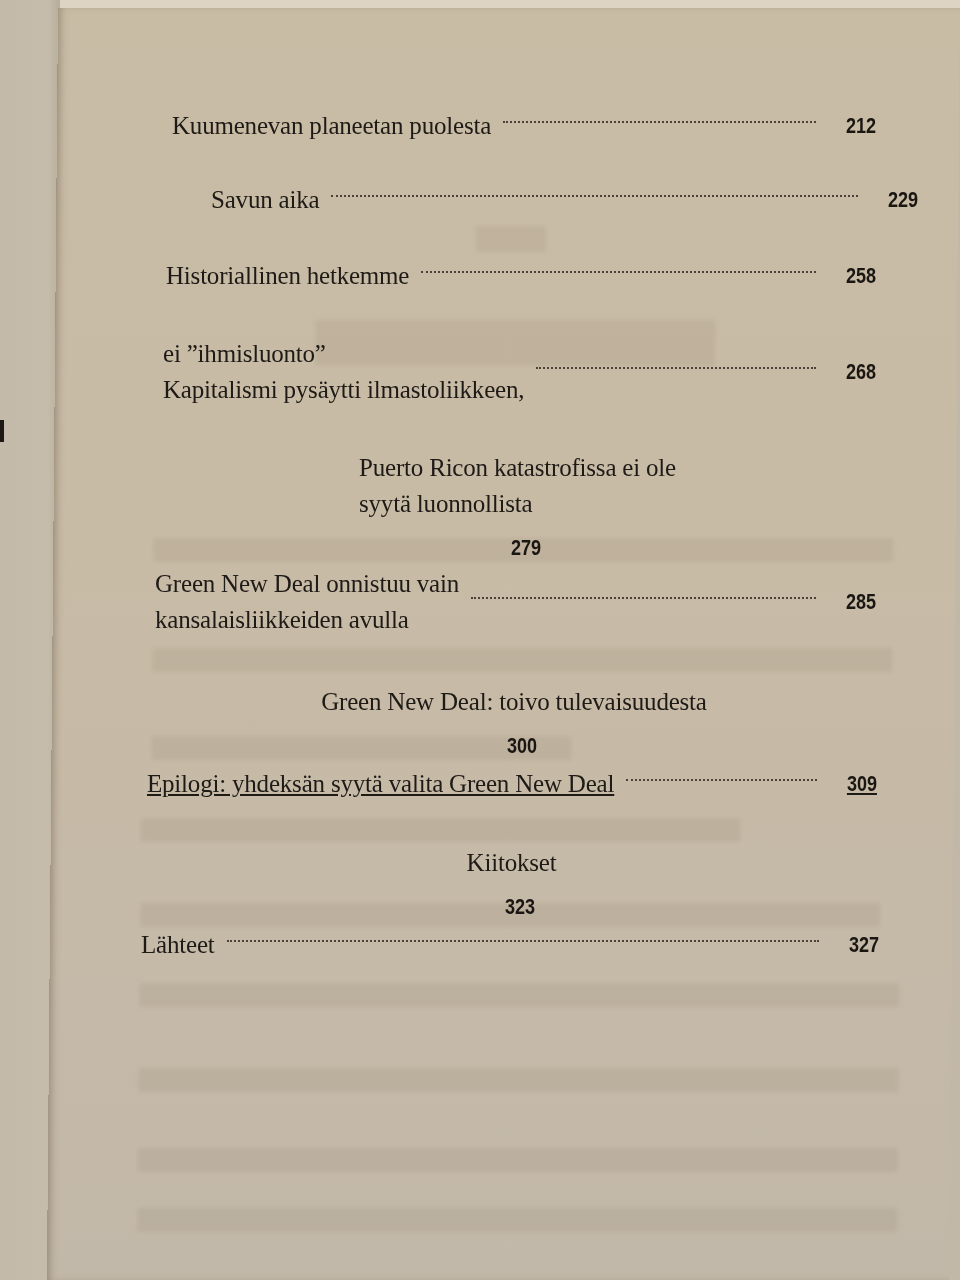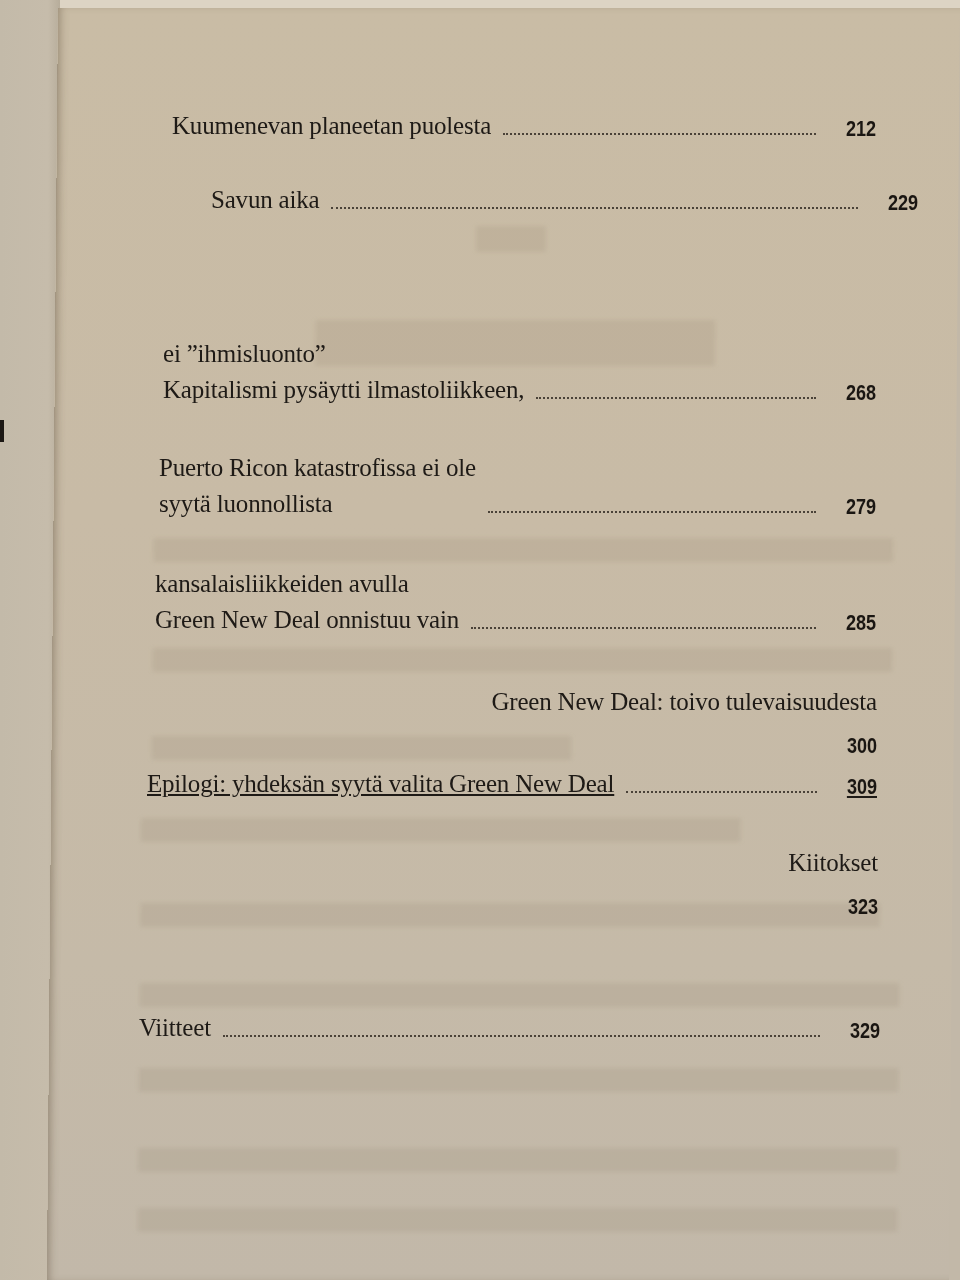--- a/index.html
+++ b/index.html
@@ -50,21 +50,21 @@
       filter: blur(2px);
     }
     .toc {
       position: absolute;
       left: 0; top: 0;
       width: 960px; height: 1280px;
     }
     .entry {
       position: absolute;
       display: flex;
-      align-items: flex-end;
+      align-items: center;
       color: #1e1a16;
     }
     .entry-title {
       font-family: "Liberation Serif", "DejaVu Serif", serif;
       font-size: 25px;
       line-height: 36px;
       letter-spacing: -0.2px;
       white-space: nowrap;
     }
     .entry-title-block {
@@ -124,43 +124,50 @@
     </div>
 
     <div class="entry" style="left:169px; top:182px; width:707px;margin-left:42px;">
       <div class="entry-title-block">
         <span class="entry-title">Savun aika</span>
       </div>
       <span class="leader"></span>
       <span class="page-num">229</span>
     </div>
 
+    <div class="entry" style="left:166px; top:258px; width:710px;">
+      <div class="entry-title-block">
+        <span class="entry-title">Historiallinen hetkemme</span>
+      </div>
+      <span class="leader"></span>
+      <span class="page-num">258</span>
+    </div>
 
     <div class="entry" style="left:163px; top:336px; width:713px;">
       <div class="entry-title-block">
         <span class="entry-title">ei ”ihmisluonto”</span>
         <span class="entry-title">Kapitalismi pysäytti ilmastoliikkeen,</span>
       </div>
       <span class="leader"></span>
       <span class="page-num">268</span>
     </div>
 
-    <div class="entry" style="left:159px; top:450px; width:717px;">
+    <div class="entry" style="left:159px; top:450px; width:717px;flex-direction:column;">
       <div class="entry-title-block">
         <span class="entry-title">Puerto Ricon katastrofissa ei ole</span>
         <span class="entry-title">syytä luonnollista</span>
       </div>
       <span class="leader"></span>
       <span class="page-num">279</span>
     </div>
 
     <div class="entry" style="left:155px; top:566px; width:721px;">
       <div class="entry-title-block">
+        <span class="entry-title">Green New Deal onnistuu vain</span>
         <span class="entry-title">kansalaisliikkeiden avulla</span>
-        <span class="entry-title">Green New Deal onnistuu vain</span>
       </div>
       <span class="leader"></span>
       <span class="page-num">285</span>
     </div>
 
     <div class="entry" style="left:151px; top:684px; width:726px;flex-direction:column;">
       <div class="entry-title-block">
         <span class="entry-title">Green New Deal: toivo tulevaisuudesta</span>
       </div>
       <span class="leader"></span>
@@ -176,23 +183,23 @@
     </div>
 
     <div class="entry" style="left:145px; top:845px; width:733px;flex-direction:column;">
       <div class="entry-title-block">
         <span class="entry-title">Kiitokset</span>
       </div>
       <span class="leader"></span>
       <span class="page-num">323</span>
     </div>
 
-
-    <div class="entry" style="left:139px; top:1010px; width:741px;">
-      <div class="entry-title-block">
-        <span class="entry-title">Viitteet</span>
-      </div>
-      <span class="leader"></span>
-      <span class="page-num">329</span>
-    </div>
+    <div class="entry" style="left:141px; top:927px; width:738px;">
+      <div class="entry-title-block">
+        <span class="entry-title">Lähteet</span>
+      </div>
+      <span class="leader"></span>
+      <span class="page-num">327</span>
+    </div>
+
 
   </div>
 </div>
 
 </body></html>

